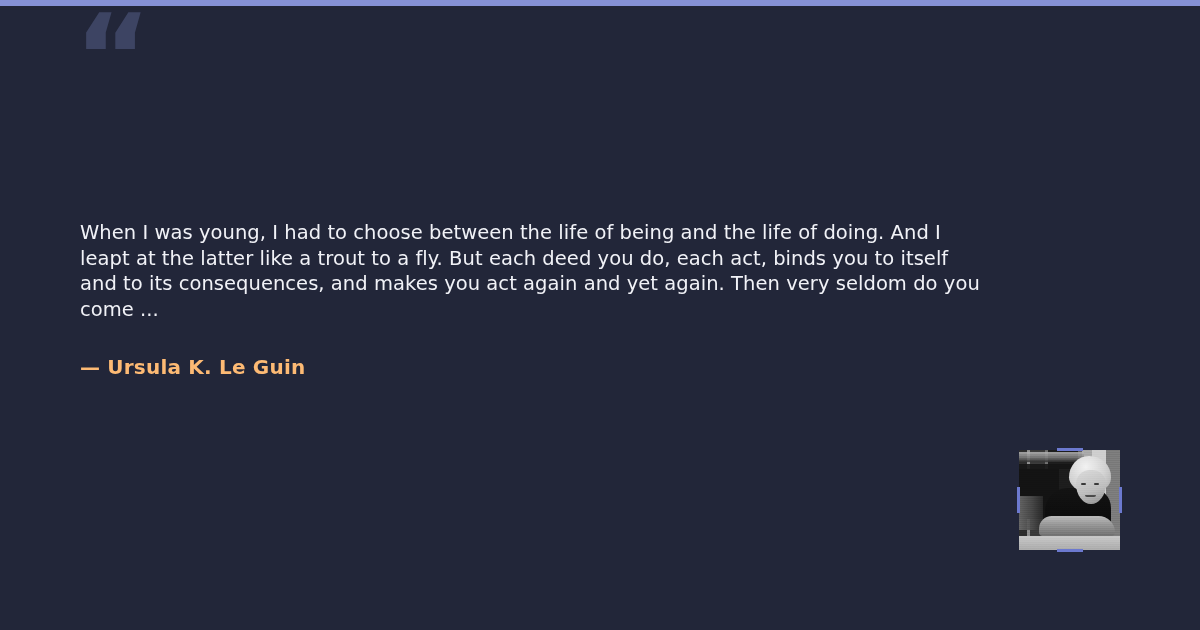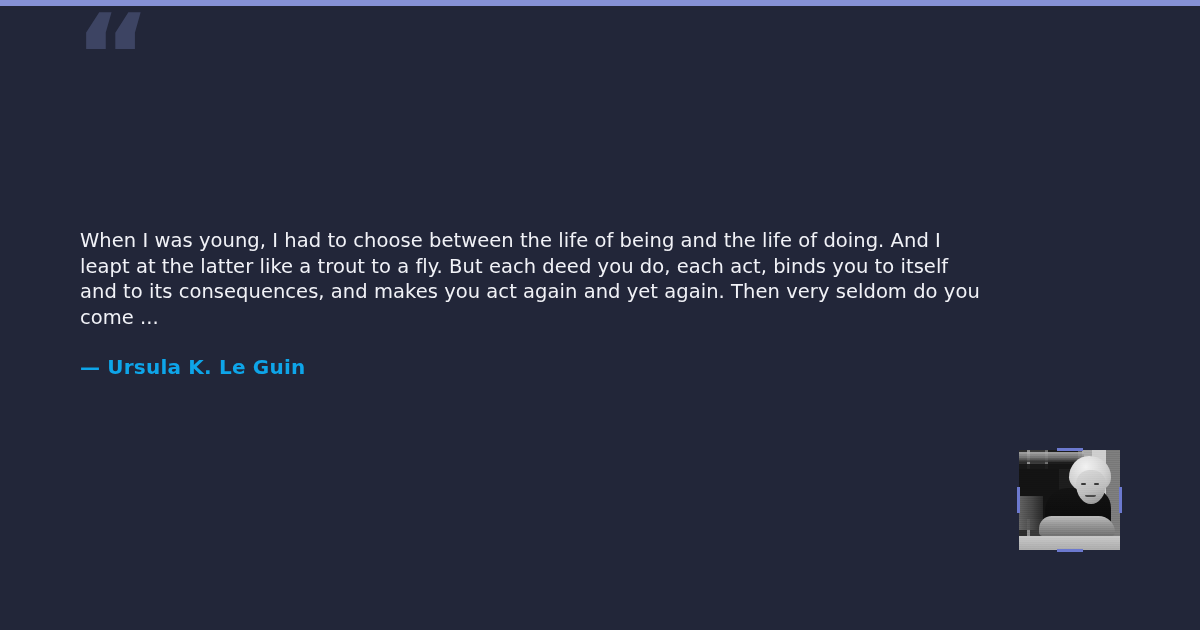--- a/index.html
+++ b/index.html
@@ -41,42 +41,42 @@
     line-height: 1;
     color: #3d4463;
     letter-spacing: -2px;
     user-select: none;
   }
 
   
   .quote-block {
     position: absolute;
     left: 80px;
-    top: 228px;
+    top: 220px;
     width: 900px;
   }
   .quote-text {
     margin: 0;
     font-family: "DejaVu Sans", "Liberation Sans", sans-serif;
     font-size: 19.5px;
     line-height: 25.6px;
     font-weight: 400;
     color: #f1f2f7;
     letter-spacing: 0.05px;
     white-space: pre-wrap;
   }
 
   .author-line {
     position: absolute;
     left: 80px;
     top: 355px;
     font-family: "DejaVu Sans", "Liberation Sans", sans-serif;
     font-size: 20px;
     font-weight: 700;
-    color: #0ea5e9;
+    color: #fdba74;
     letter-spacing: 0.2px;
     white-space: nowrap;
     text-align: center;
   }
 
   
   .portrait-wrap {
     position: absolute;
     left: 1019px;
     top: 450px;

